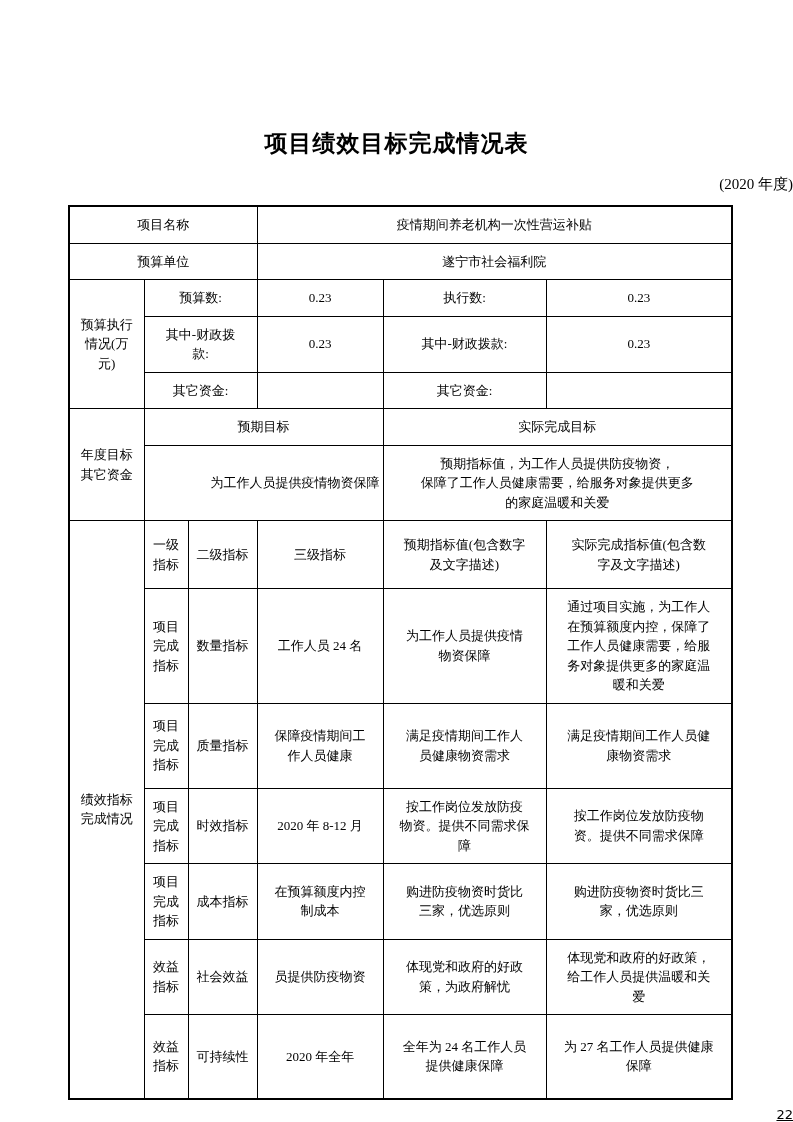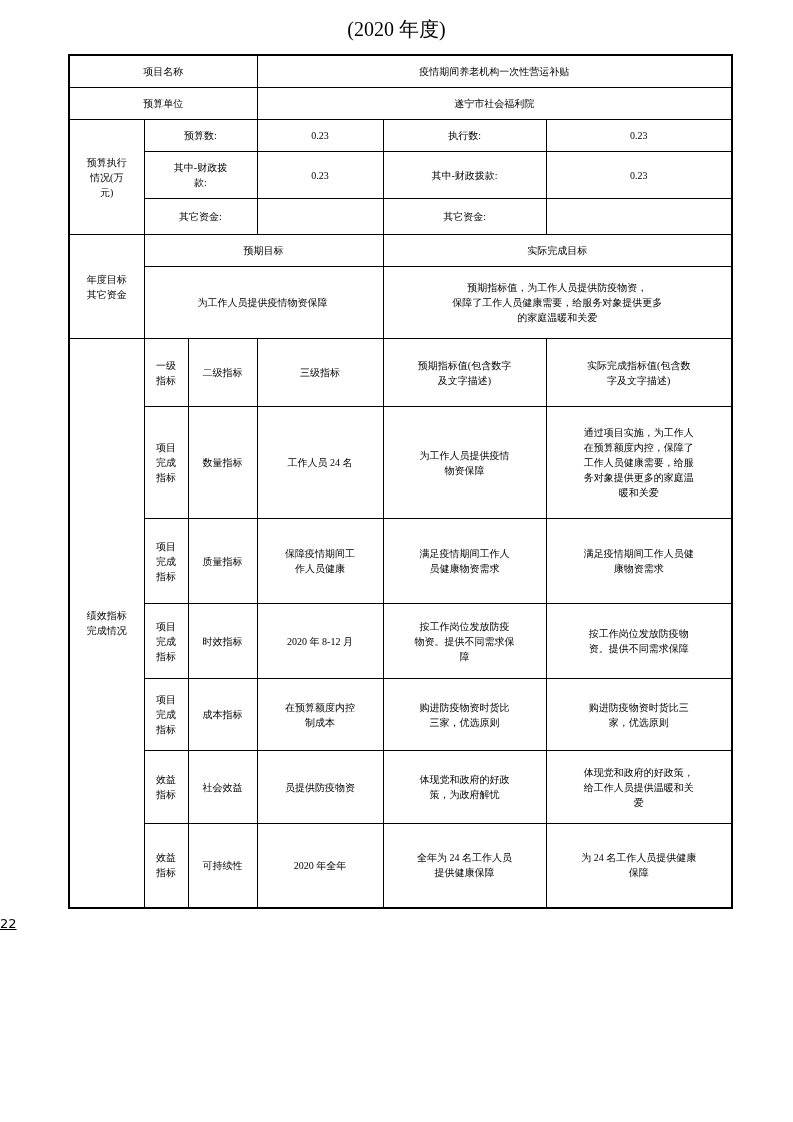--- a/index.html
+++ b/index.html
@@ -16,56 +16,57 @@
   }
   .doc-title {
     padding-top: 128px;
     text-align: center;
     font-size: 23px;
     font-weight: bold;
     letter-spacing: 1px;
   }
   .doc-subtitle {
     margin-top: 16px;
-    text-align: center;
-    font-size: 20px;
+    text-align: right;
+    font-size: 15px;
     font-weight: normal;
   }
   table.report {
     margin: 11px 0 0 68px;
     width: 663px;
     border-collapse: collapse;
     table-layout: fixed;
     border: 2px solid #000;
   }
   table.report td, table.report th {
     border: 1px solid #000;
-    font-size: 10px;
+    font-size: 13px;
     font-weight: normal;
     text-align: center;
     vertical-align: middle;
     padding: 8px 3px;
     line-height: 1.5;
     white-space: pre-line;
     overflow: hidden;
   }
-  table.report td.al { text-align: center; padding-left: 1px; margin-left: 14px; }
+  table.report td.al { text-align: right; padding-left: 1px; margin-left: 14px; }
   .page-number {
     margin-top: 7px;
-    text-align: left;
+    text-align: right;
     font-size: 13px;
     font-family: "DejaVu Sans", sans-serif;
     text-decoration: underline;
   }
 </style>
 </head>
 <body>
 
 <div class="page">
 
+  <div class="doc-title">项目绩效目标完成情况表</div>
   <div class="doc-subtitle">(2020 年度)</div>
 
   <table class="report">
     <colgroup>
       <col style="width:75px">
         <col style="width:44px">
         <col style="width:69px">
       <col style="width:126px">
         <col style="width:163px">
         <col style="width:186px">
@@ -192,21 +193,21 @@
 给工作人员提供温暖和关
 爱</td>
     </tr>
     <tr style="height:84px">
       <td>效益
 指标</td>
       <td>可持续性</td>
       <td>2020 年全年</td>
       <td>全年为 24 名工作人员
 提供健康保障</td>
-      <td>为 24 名工作人员提供健康
+      <td>为 27 名工作人员提供健康
 保障</td>
     </tr>
   </tbody>
     </table>
 
   <div class="page-number">22</div>
 
 </div>
 
 </body></html>

